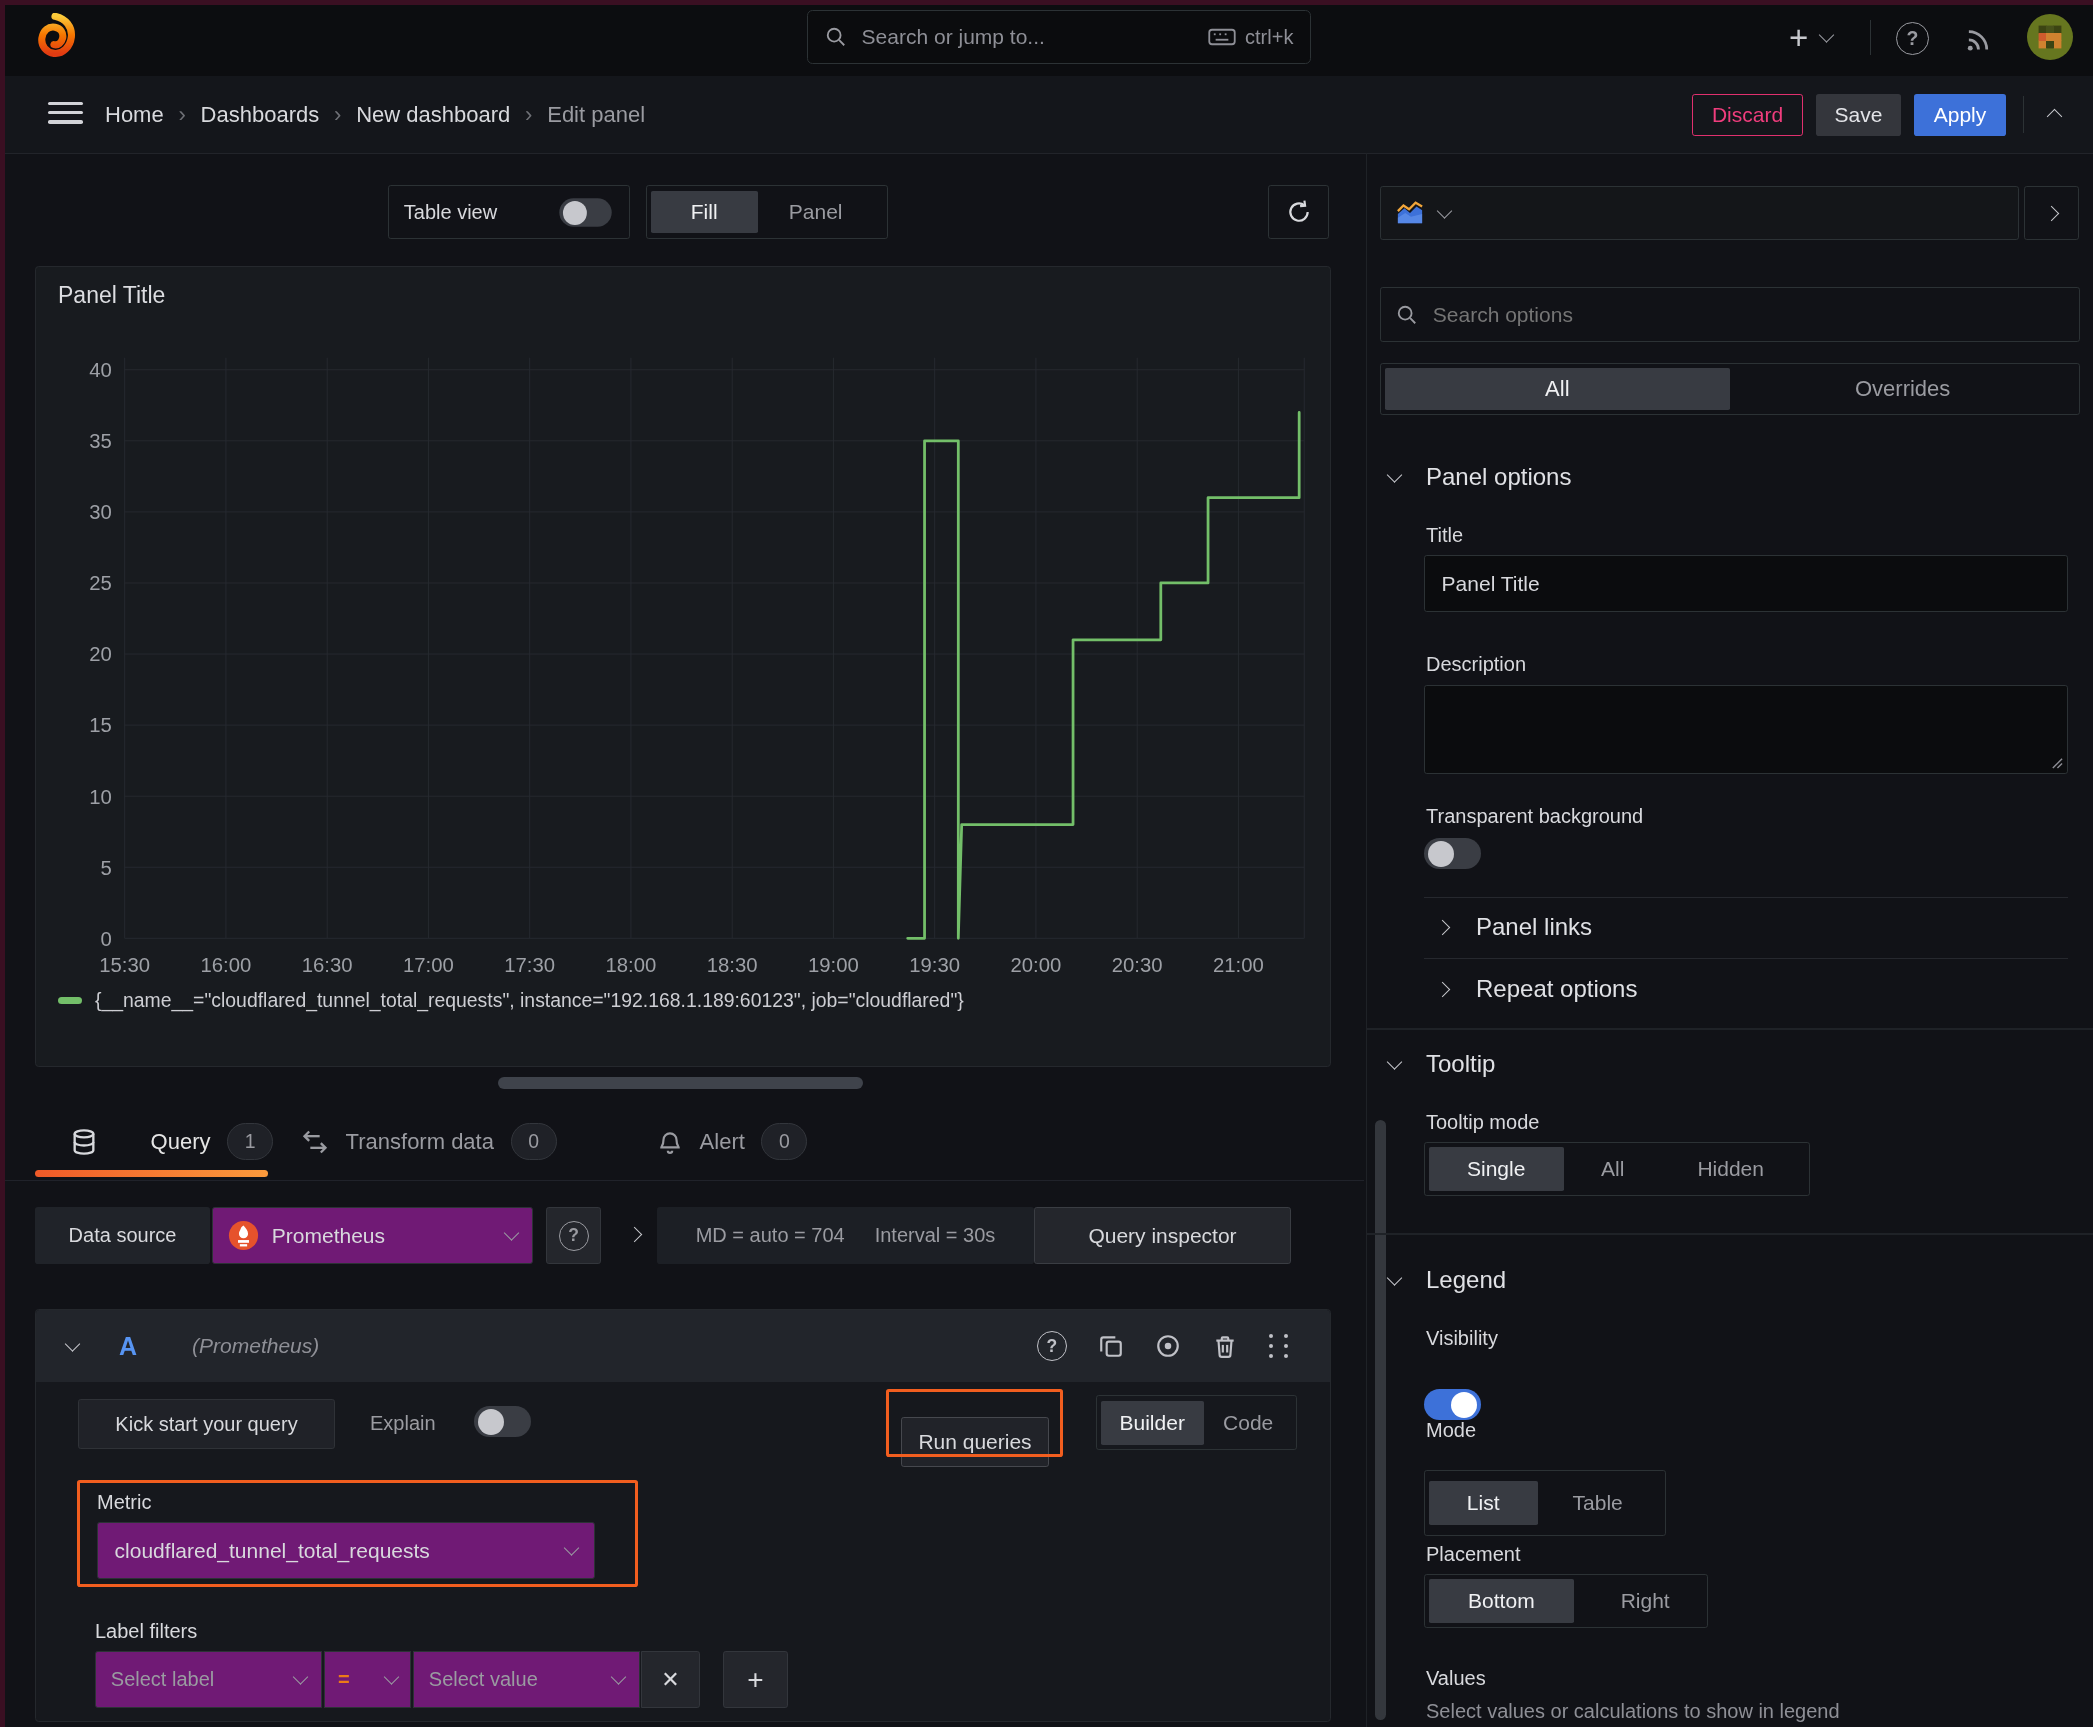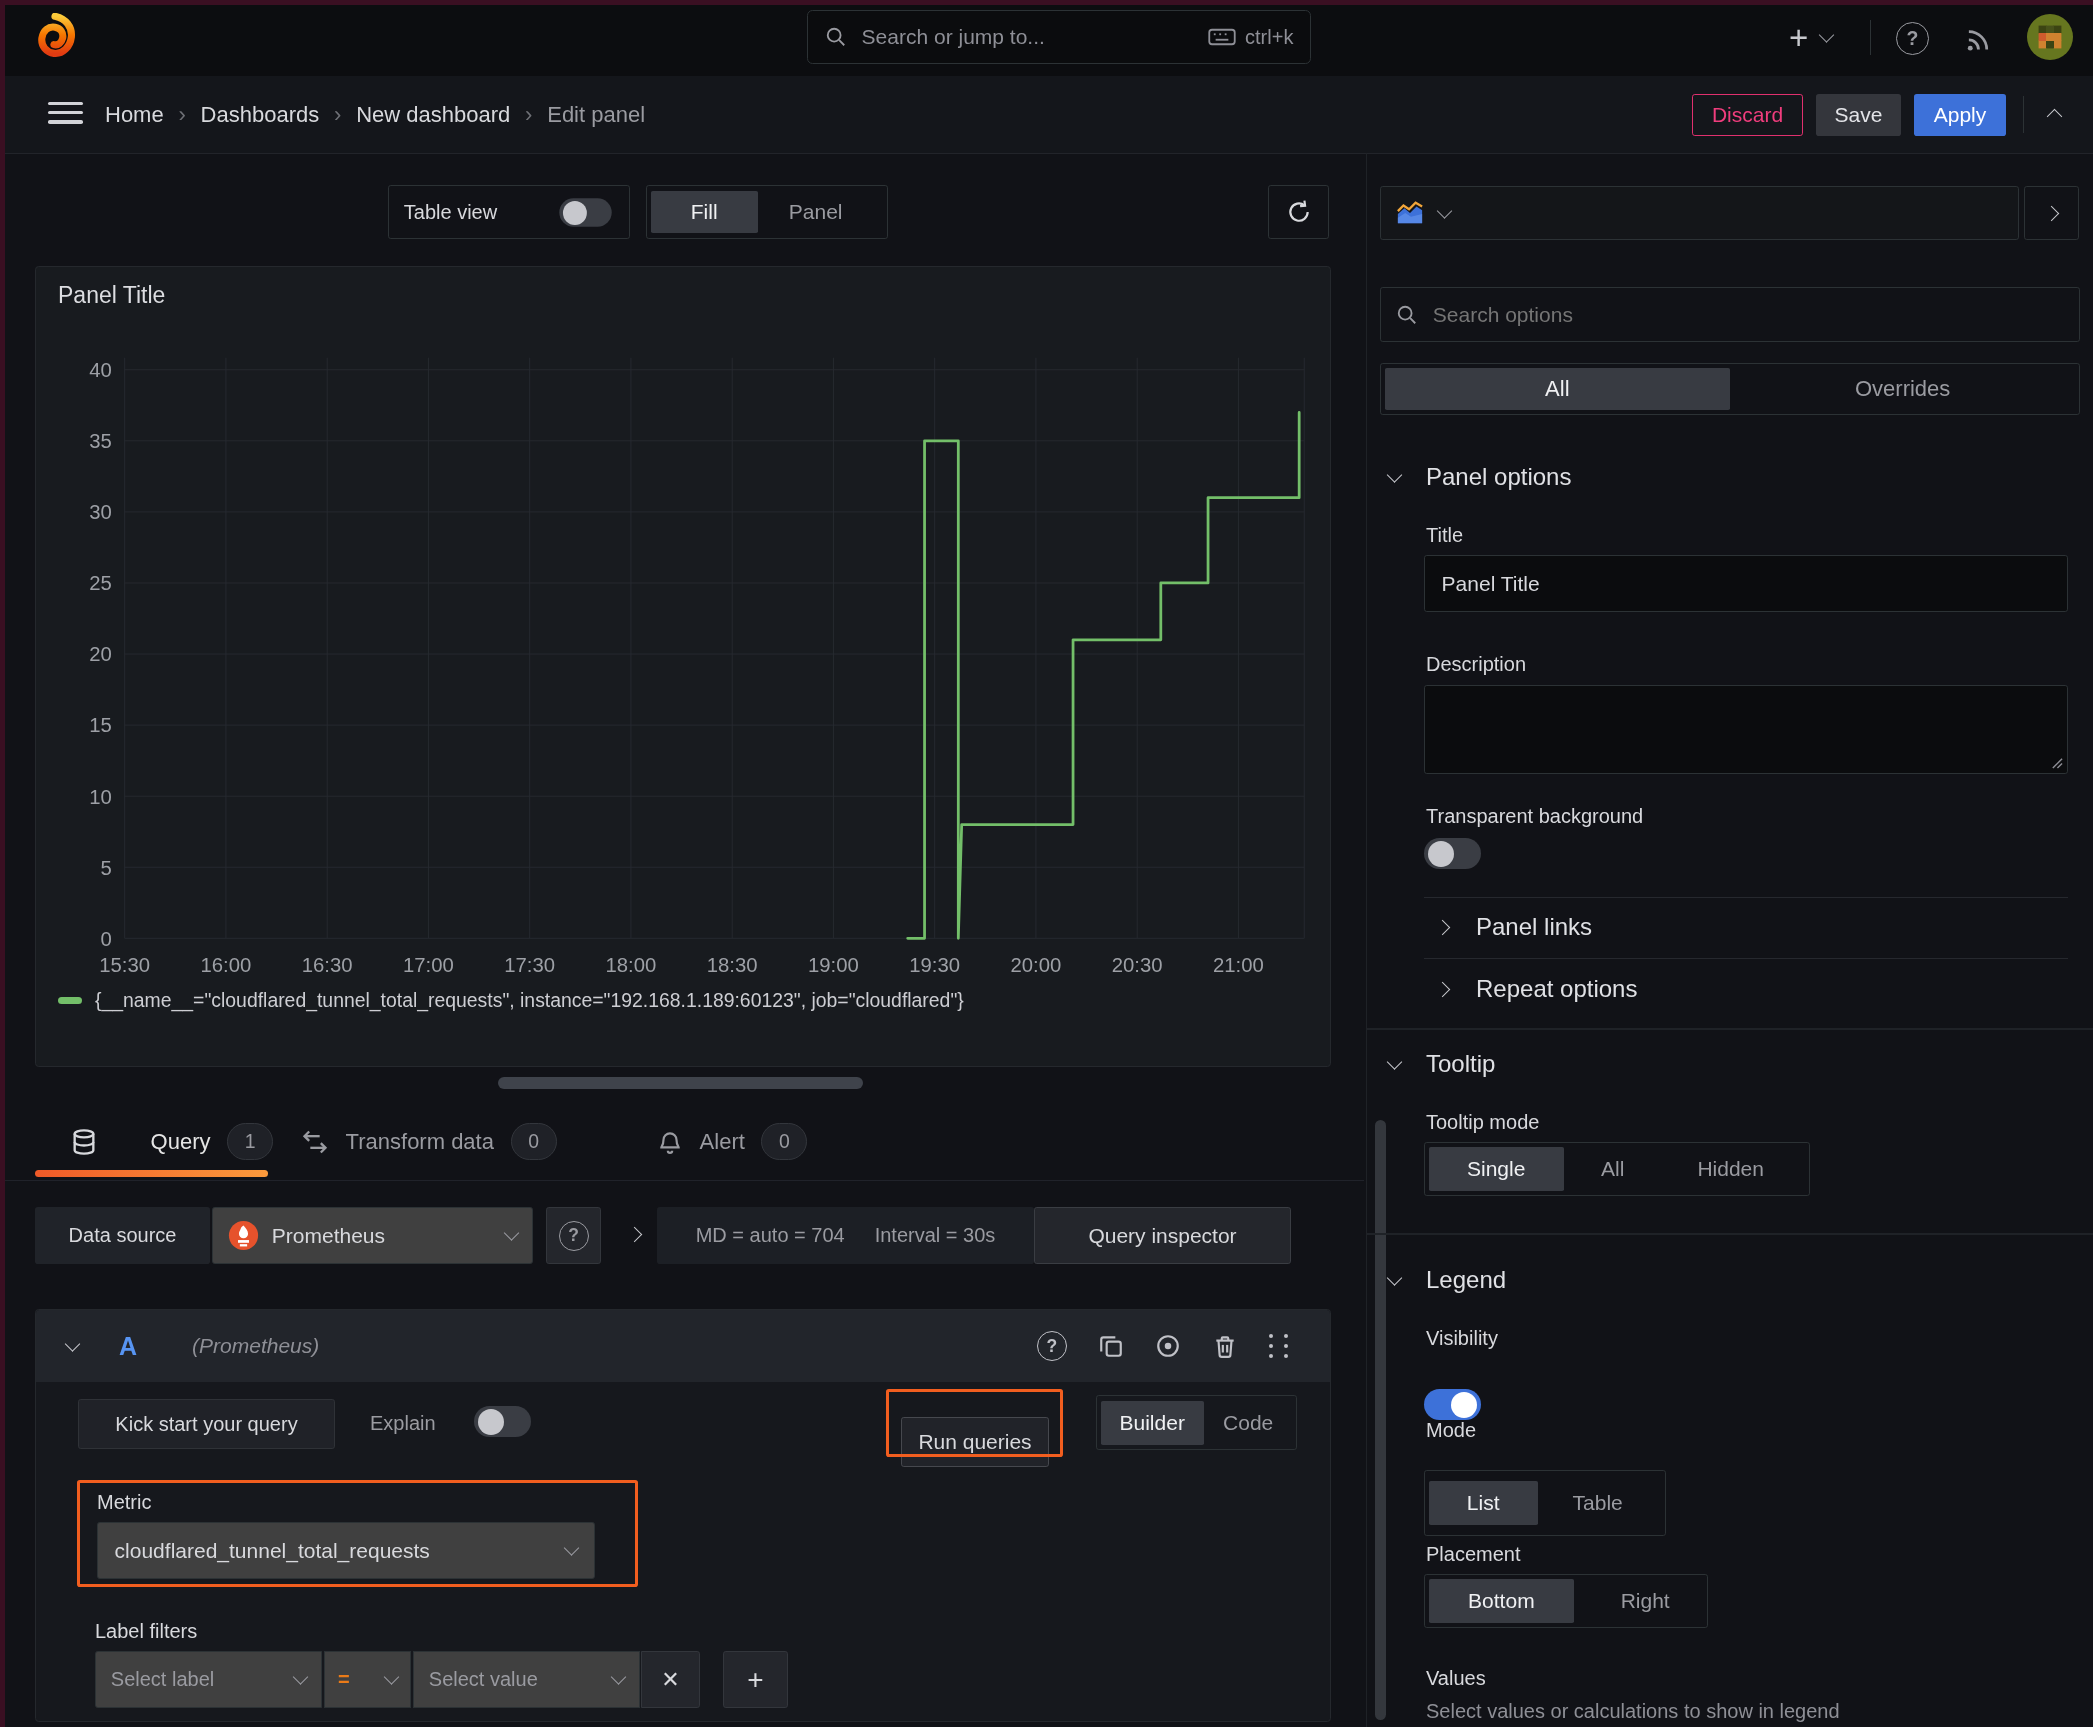--- a/index.html
+++ b/index.html
@@ -31,21 +31,21 @@
   
   .group{border:0.9px solid #2c3235;border-radius:2.8px;box-sizing:border-box;background:transparent;display:flex;align-items:center;}
   .toggle{position:relative;width:57px;height:31px;border-radius:15.7px;background:#3a3d44;flex:0 0 auto;cursor:pointer;}
   .toggle .knob{position:absolute;top:2.8px;left:3.7px;width:26px;height:26px;border-radius:50%;background:#c7c8cd;}
   .toggle.on{background:#3d71d9;}
   .toggle.on .knob{left:auto;right:3.7px;background:#ffffff;}
   .seg{display:flex;align-items:center;justify-content:center;border-radius:1.8px;color:#9a9ba1;box-sizing:border-box;cursor:pointer;}
   .seg.sel{background:#383b42;color:#f0f1f3;}
   
   .panel{background:#181b1f;border:0.9px solid #25282d;border-radius:3.7px;box-sizing:border-box;}
-  .input{background:#404040;border:0.9px solid #2c3235;border-radius:2.8px;box-sizing:border-box;display:flex;align-items:center;color:#d8d9dd;}
+  .input{background:#701a75;border:0.9px solid #2c3235;border-radius:2.8px;box-sizing:border-box;display:flex;align-items:center;color:#d8d9dd;}
   .ghostbtn{background:#24262c;border:0.9px solid #33363c;border-radius:2.8px;box-sizing:border-box;display:flex;align-items:center;justify-content:center;color:#d8d9dd;cursor:pointer;}
   .badge{min-width:46px;height:37px;padding:0 9.2px;border-radius:18.5px;background:#1f2127;border:0.9px solid #33363c;color:#9a9ba1;display:flex;align-items:center;justify-content:center;font-size:19.4px;box-sizing:border-box;}
   .tablabel{font-size:22px;}
   .annot{border:3.7px solid #f25e1f;border-radius:2.8px;pointer-events:none;box-sizing:border-box;}
   .sectionhead{font-size:24px;color:#e0e1e5;}
   .fieldlabel{font-size:20px;color:#d8d9dd;}
   .divider{height:0.9px;background:#26282e;}
   .grip{display:grid;grid-template-columns:7.4px 7.4px;grid-gap:5.5px 7.4px;}
   .grip i{width:4.6px;height:4.6px;border-radius:50%;background:#c0c1c7;}
   .helpcircle{width:31px;height:31px;border:1.8px solid currentColor;border-radius:50%;display:flex;align-items:center;justify-content:center;font-size:19.4px;font-weight:bold;}

